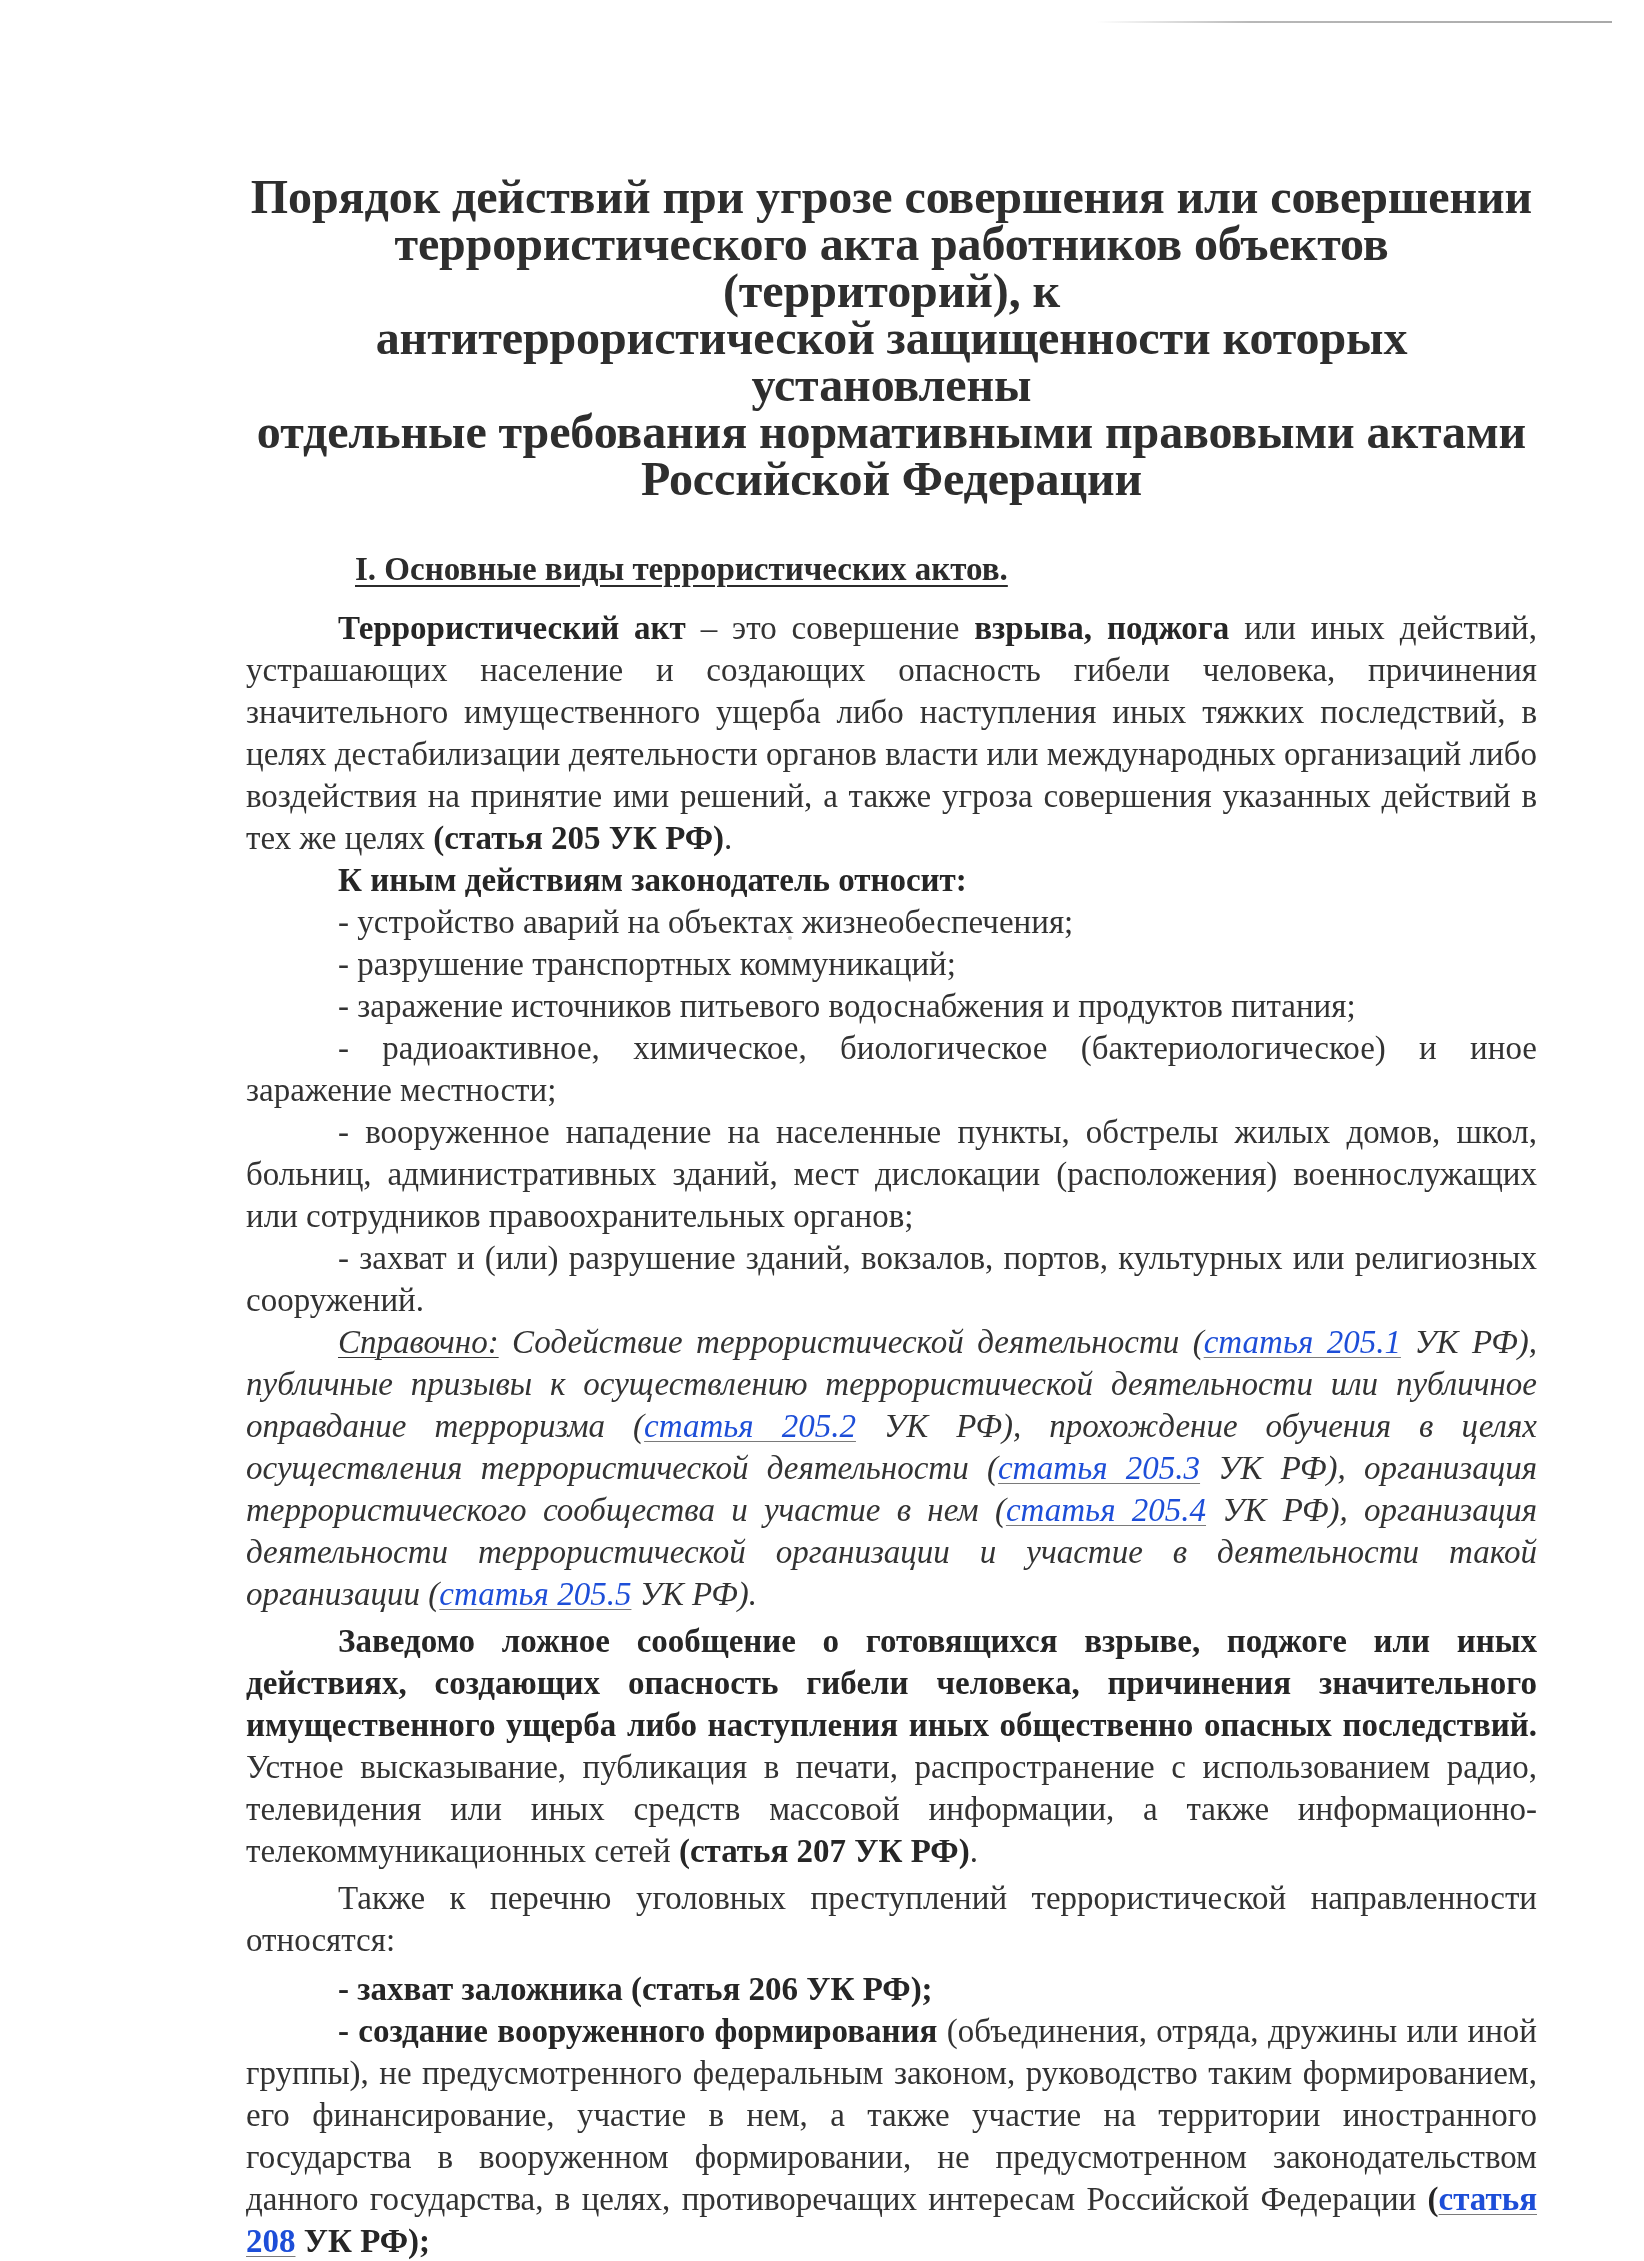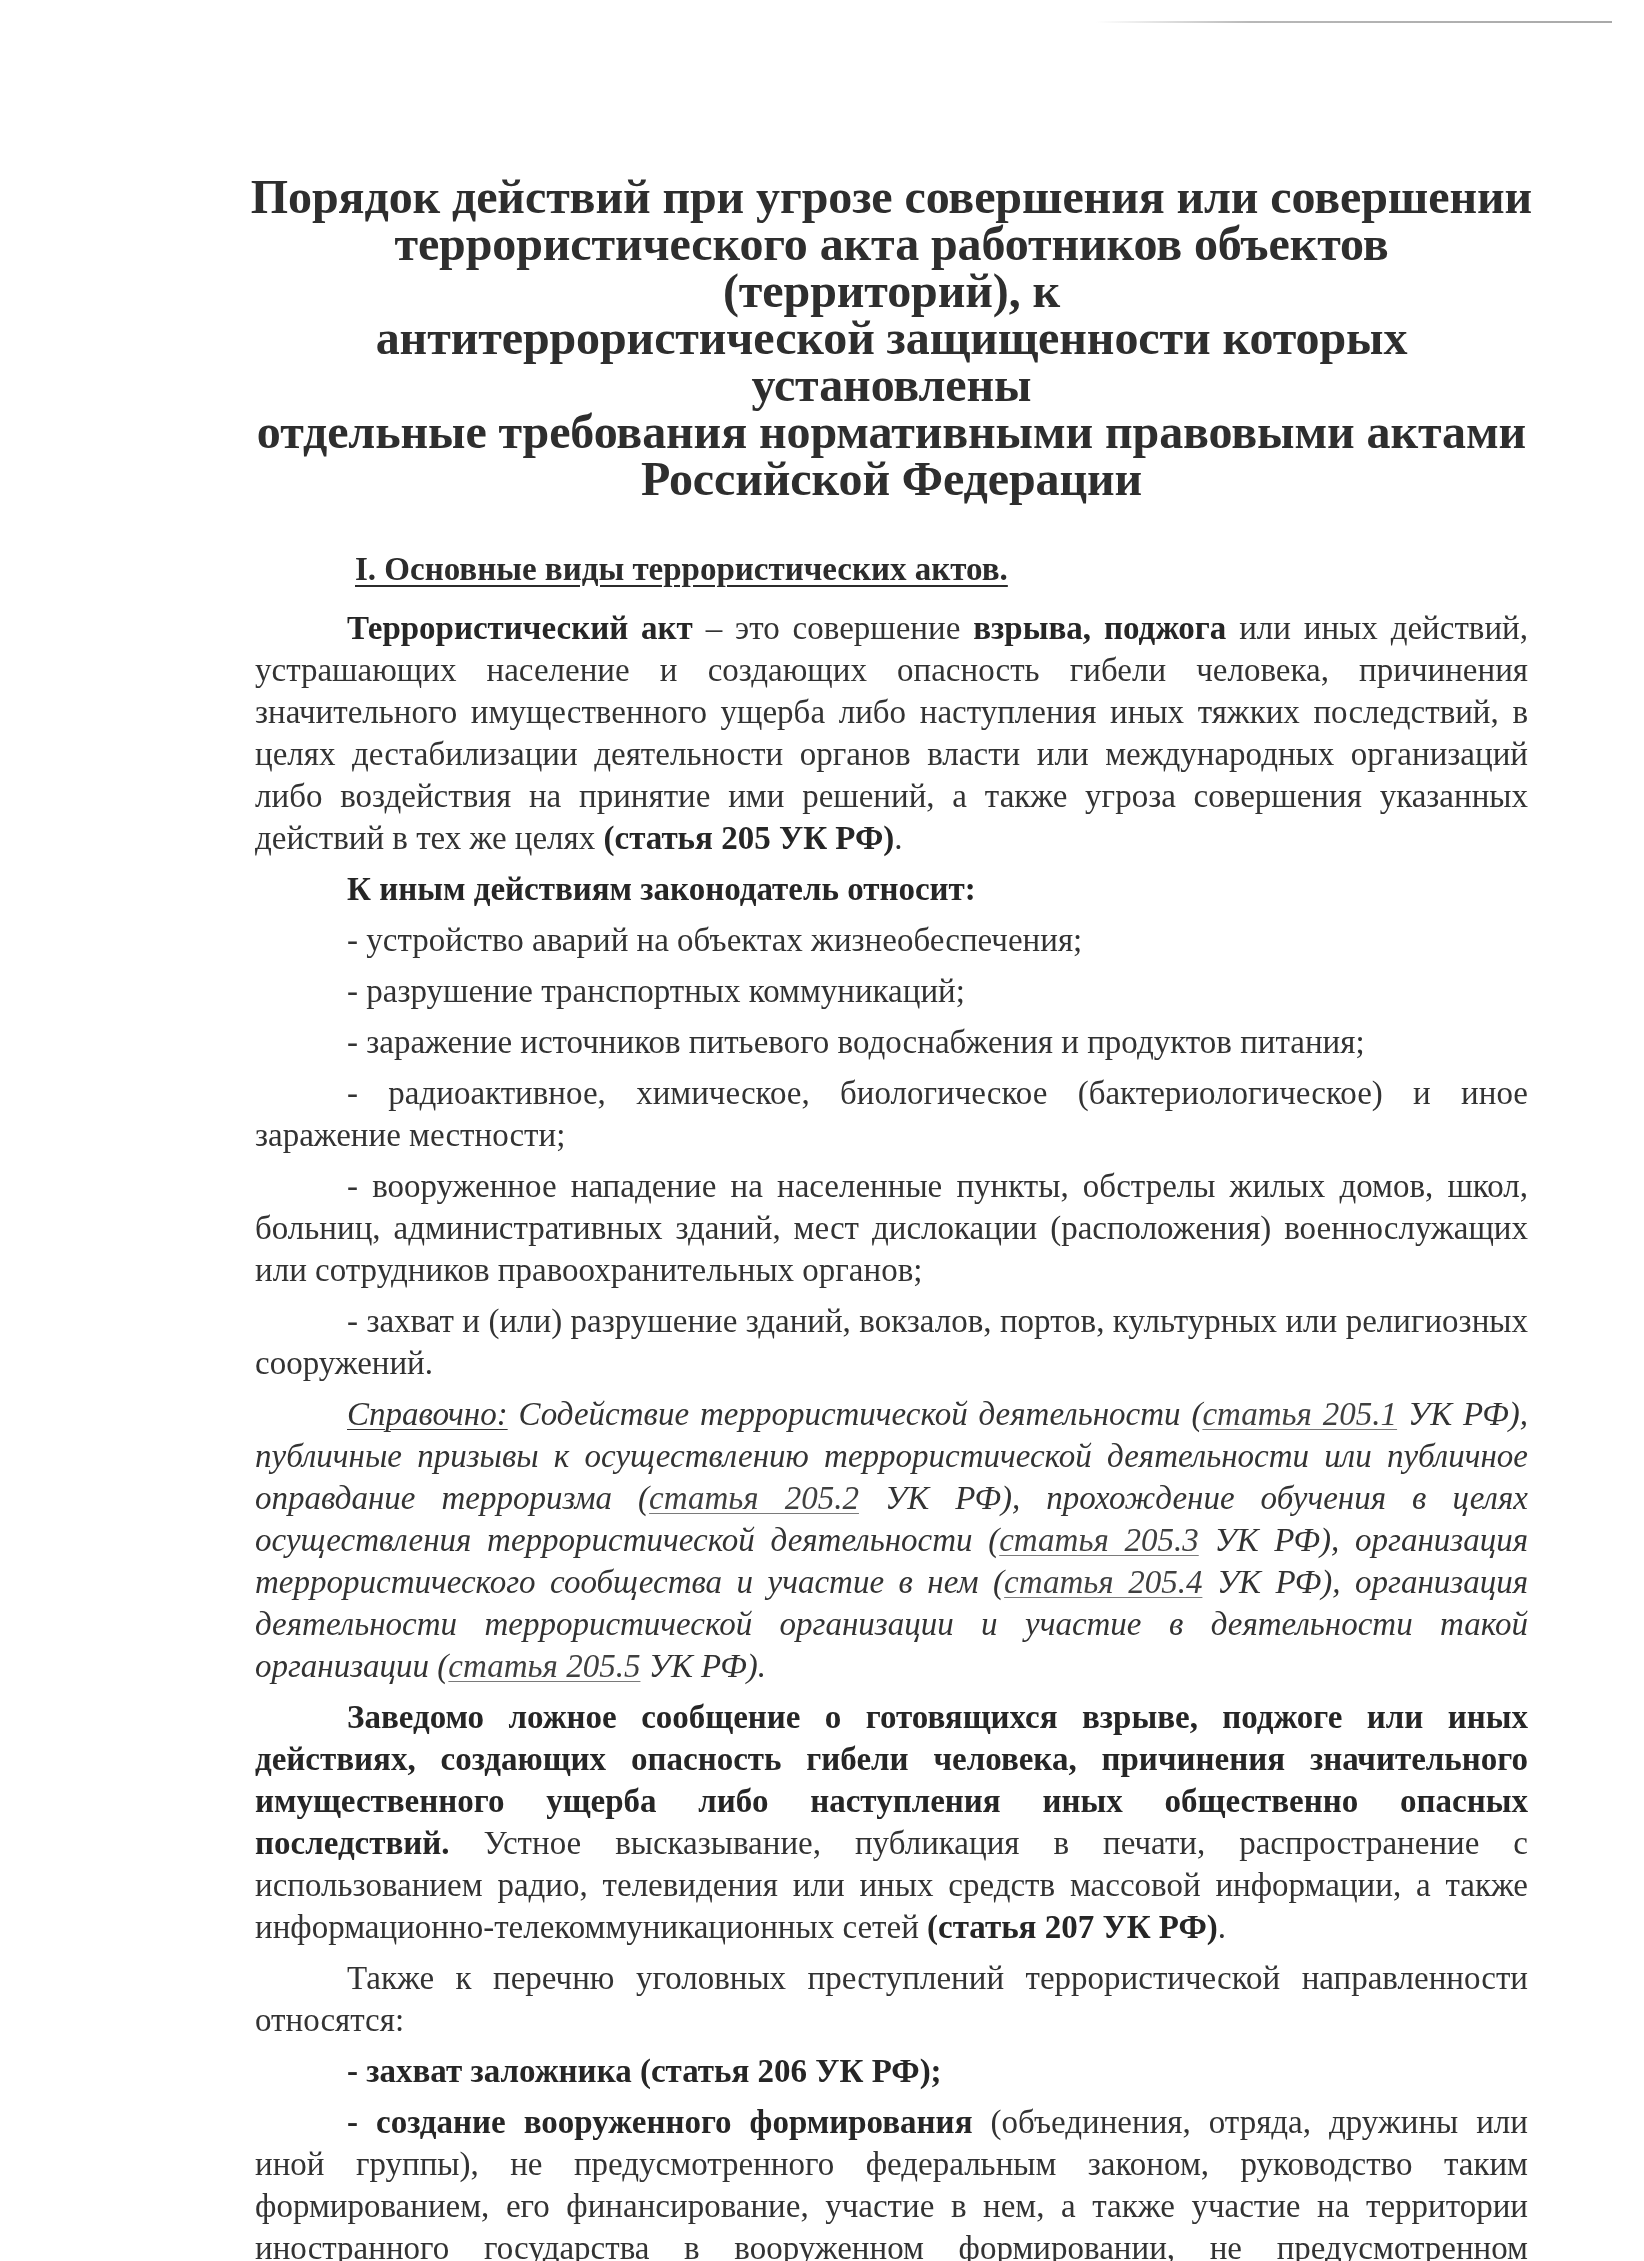--- a/index.html
+++ b/index.html
@@ -43,39 +43,39 @@
       line-height: 47px;
       margin: 0 0 46px 0;
       color: #2e2e2e;
       letter-spacing: -0.1px;
     }
     .title span { display: block; }
     .p {
       font-size: 33px;
       line-height: 42px;
       text-align: justify;
-      margin: 9px;
+      margin: 0;
       color: #333333;
     }
     .indent { text-indent: 92px; }
     .section-heading {
       font-size: 33px;
       line-height: 42px;
       font-weight: bold;
       text-decoration: underline;
       text-decoration-thickness: 1.9px;
       text-underline-offset: 4.5px;
       margin: 17px;
       padding-left: 92px;
       color: #2c2c2c;
     }
     b, .b { font-weight: bold; color: #262626; }
     .it { font-style: italic; }
     .ref {
-      color: #404040;
+      color: #1d4ed8;
       text-decoration: underline;
       text-decoration-thickness: 1.3px;
       text-underline-offset: 3.9px;
       text-decoration-color: #7a7a7a;
       cursor: pointer;
     }
     .ul-label {
       text-decoration: underline;
       text-decoration-thickness: 1.3px;
       text-underline-offset: 3.9px;

